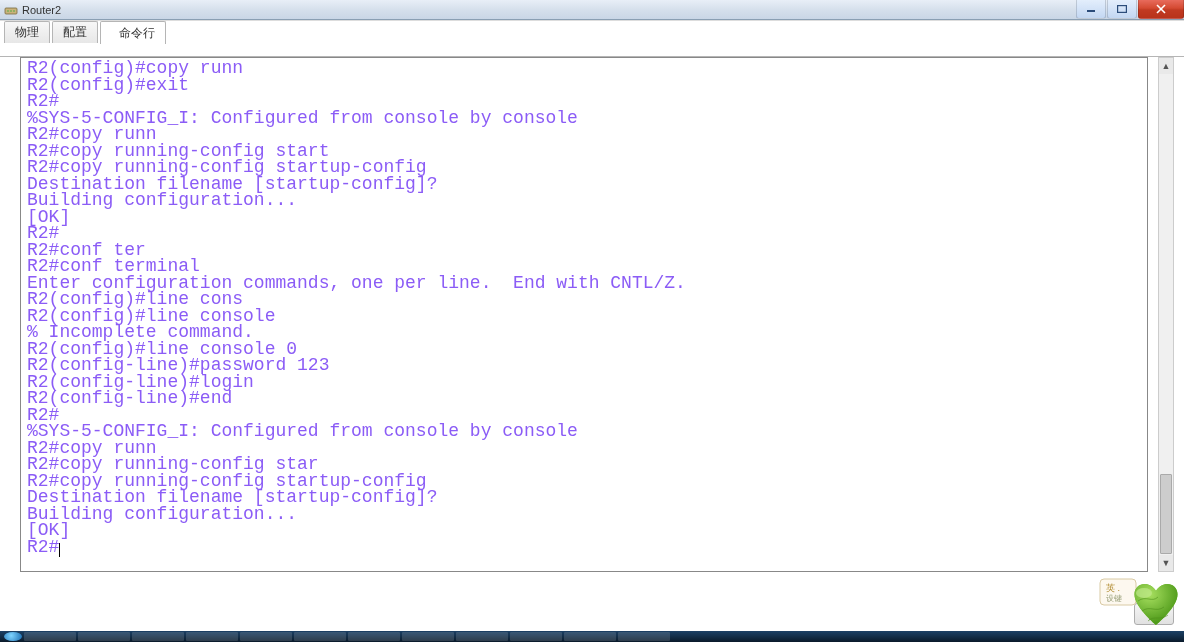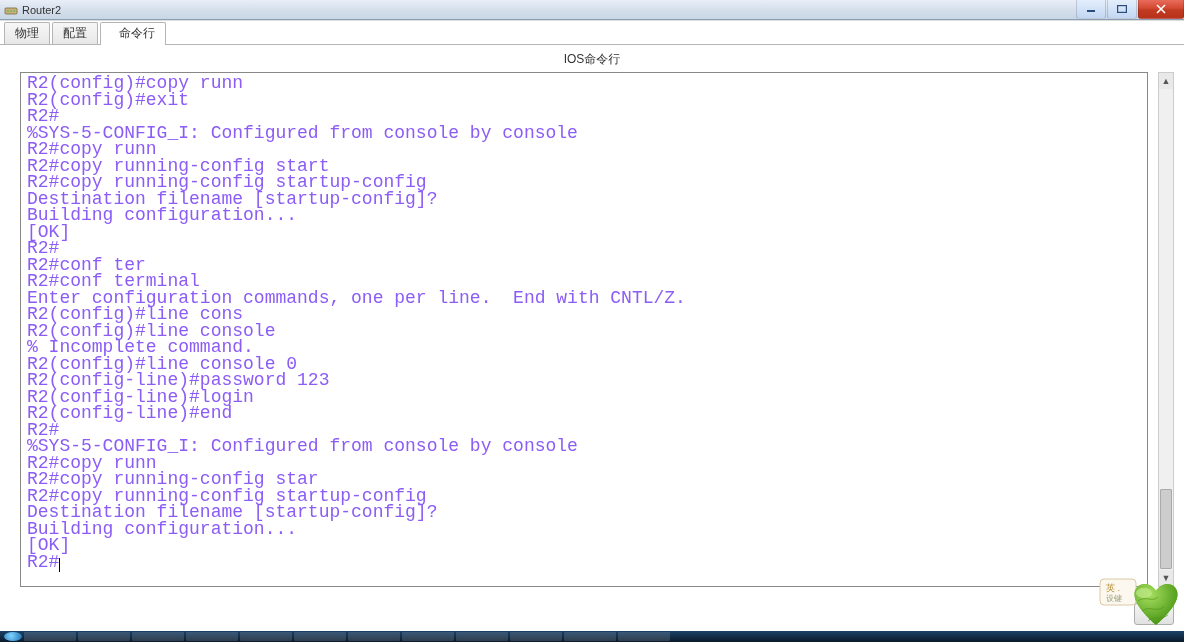--- a/index.html
+++ b/index.html
@@ -47,23 +47,23 @@
   
   .app-body {
     background: #fff;
     height: 611px;
     border-top: 1px solid #ddd;
     position: relative;
   }
 
   
   .tab-row {
-    height: 24px;
+    height: 36px;
     display: flex;
-    align-items: center;
+    align-items: flex-start;
     border-bottom: 1px solid #b5b5b5;
     padding-left: 4px;
     background: #fff;
   }
   .tab {
     height: 22px;
     padding: 0 10px;
     border: 1px solid #b5b5b5;
     border-bottom: none;
     margin-right: 2px;
@@ -208,21 +208,20 @@
       <span>物理</span>
     </div>
     <div class="tab">
       <span>配置</span>
     </div>
     <div class="tab active">
       <span>命令行</span>
     </div>
   </div>
 
-  <div class="section-title">IOS命令行</div>
 
   <div style="position:relative; margin:0 26px 0 10px;">
     <div class="terminal-wrap">
       <div class="terminal" id="terminal">R2(config)#copy runn
 R2(config)#exit
 R2#
 %SYS-5-CONFIG_I: Configured from console by console
 R2#copy runn
 R2#copy running-config start
 R2#copy running-config startup-config

